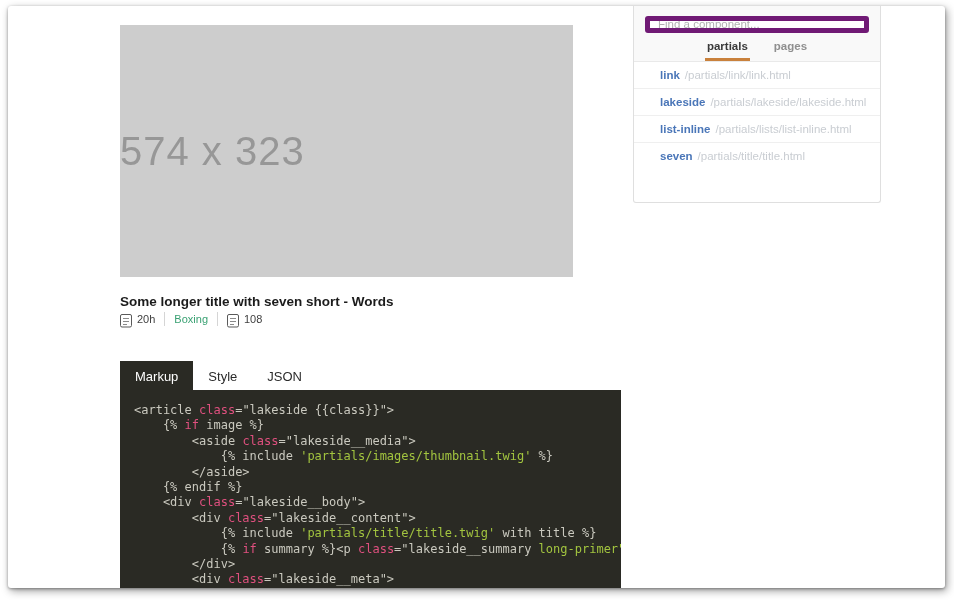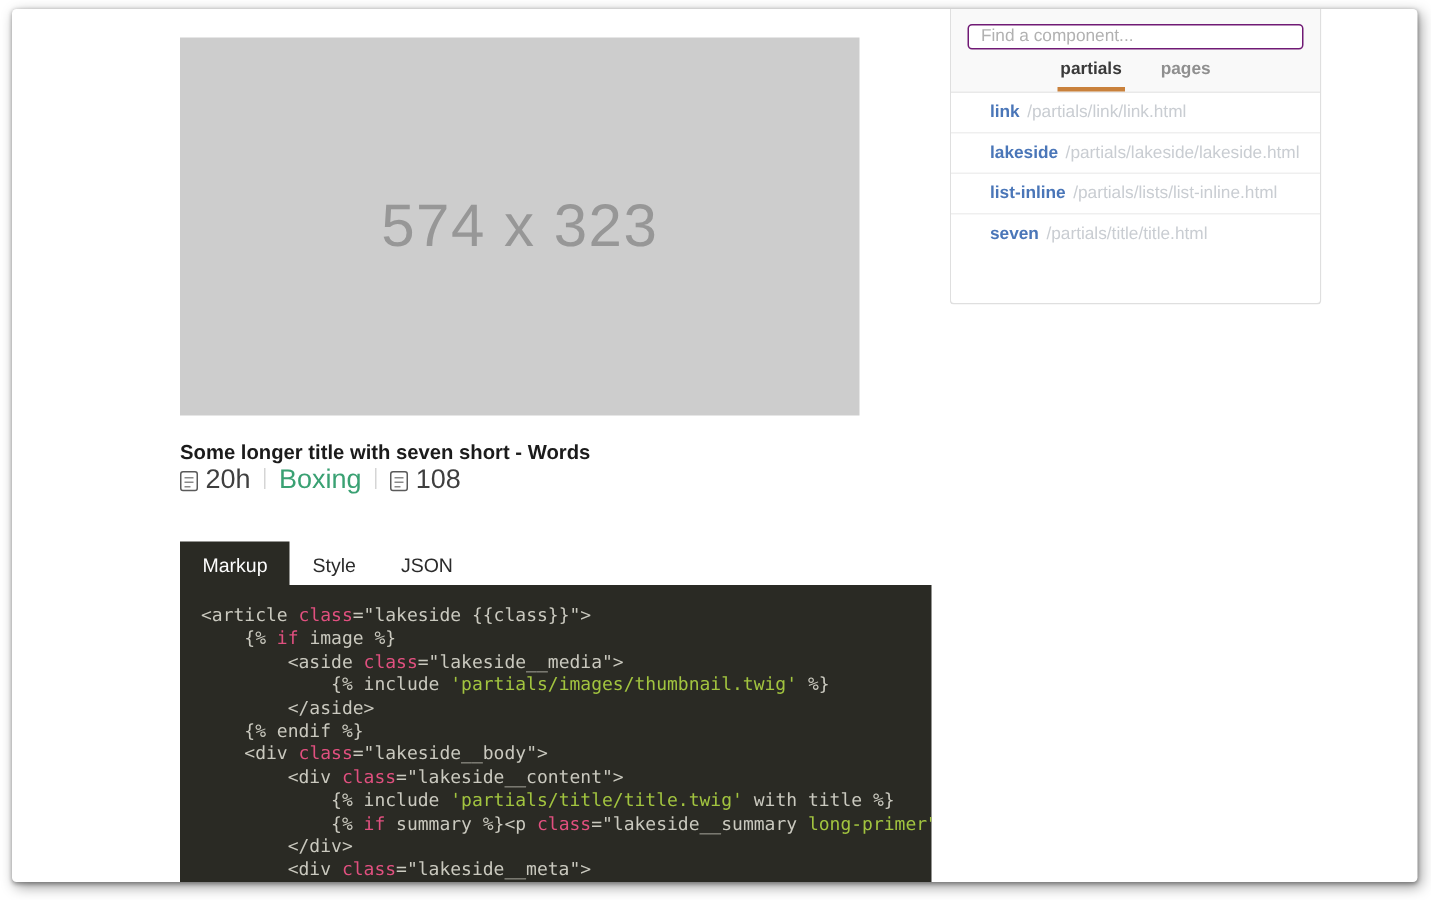--- a/index.html
+++ b/index.html
@@ -4,28 +4,28 @@
 <style>
   * { margin:0; padding:0; box-sizing:border-box; }
   html,body { width:954px; height:600px; background:#fff; overflow:hidden;
               font-family:"Liberation Sans", sans-serif; }
   .page { position:absolute; left:8px; top:6px; width:937px; height:582px;
           background:#fff; border-radius:3px; overflow:hidden;
           box-shadow:0 1px 3px rgba(0,0,0,.35), 2px 3px 9px rgba(0,0,0,.38); }
 
   
   .placeholder { position:absolute; left:112px; top:19px; width:453px; height:252px;
-                 background:#cdcdcd; display:flex; align-items:center; justify-content:center; }
+                 background:#cdcdcd; display:flex; align-items:center; }
   .placeholder span { font-size:40px; color:#979797; letter-spacing:1px; }
 
   .preview-title { position:absolute; left:112px; top:288px; width:470px;
                    font-size:13.5px; font-weight:bold; color:#1b1b1b; }
 
   .meta { position:absolute; left:112px; top:304px; height:18px;
-          display:flex; align-items:center; font-size:18px; color:#3f3f3f; }
+          display:flex; align-items:center; font-size:11px; color:#3f3f3f; }
   .meta .icon-box { display:inline-flex; margin-right:5px; position:relative; top:1px; }
   .meta .sep { width:1px; height:14px; background:#d5d5d5; margin:0 9px; }
   .meta a.cat { color:#3aa173; text-decoration:none; cursor:pointer; }
 
   .tabs { position:absolute; left:112px; top:355px; display:flex; }
   .tab { padding:8px 15px; font-size:13px; color:#2b2b2b; cursor:pointer; }
   .tab.active { background:#2a2a24; color:#fdfdfd; }
 
   .code { position:absolute; left:112px; top:384px; width:501px; height:210px;
           background:#2a2a24; overflow:hidden; padding:13px 0 0 14px;
@@ -33,21 +33,21 @@
           white-space:pre; }
   .tk-p { color:#cac9bf; }
   .tk-k { color:#e0507f; }
   .tk-s { color:#a2c43f; }
 
   
   .sidebar { position:absolute; left:625px; top:0; width:248px; height:197px;
              border:1px solid #dfdfdf; border-top:none; border-radius:0 0 3px 3px;
              background:#fff; }
   .sidebar-head { background:#f9f9f9; padding:8px 11px 0 11px; border-bottom:1px solid #e9e9e9; }
-  .search-input { width:100%; height:17px; border:1px solid #701a75; border-radius:3px;
+  .search-input { width:100%; height:17px; border:5px solid #701a75; border-radius:3px;
                   padding:0 8px; font-size:11.5px; color:#555; background:#fff; outline:none; }
   .search-input::placeholder { color:#b1b1b1; }
   .side-tabs { display:flex; justify-content:center; gap:22px; margin-top:7px;font-weight:bold; }
   .side-tab { font-size:11.5px; color:#8f8f8f; padding:0 2px 6px 2px; cursor:pointer; }
   .side-tab.active { color:#3a3a3a; border-bottom:3px solid #c9813c; }
 
   .comp-list { list-style:none; }
   .comp-list li { padding:7px 11px 7px 26px; font-size:11.5px; cursor:pointer; }
   .comp-list li + li { border-top:1px solid #efefef; }
   .comp-list .name { font-weight:bold; color:#4a76b8; text-decoration:none; margin-right:5px; }

